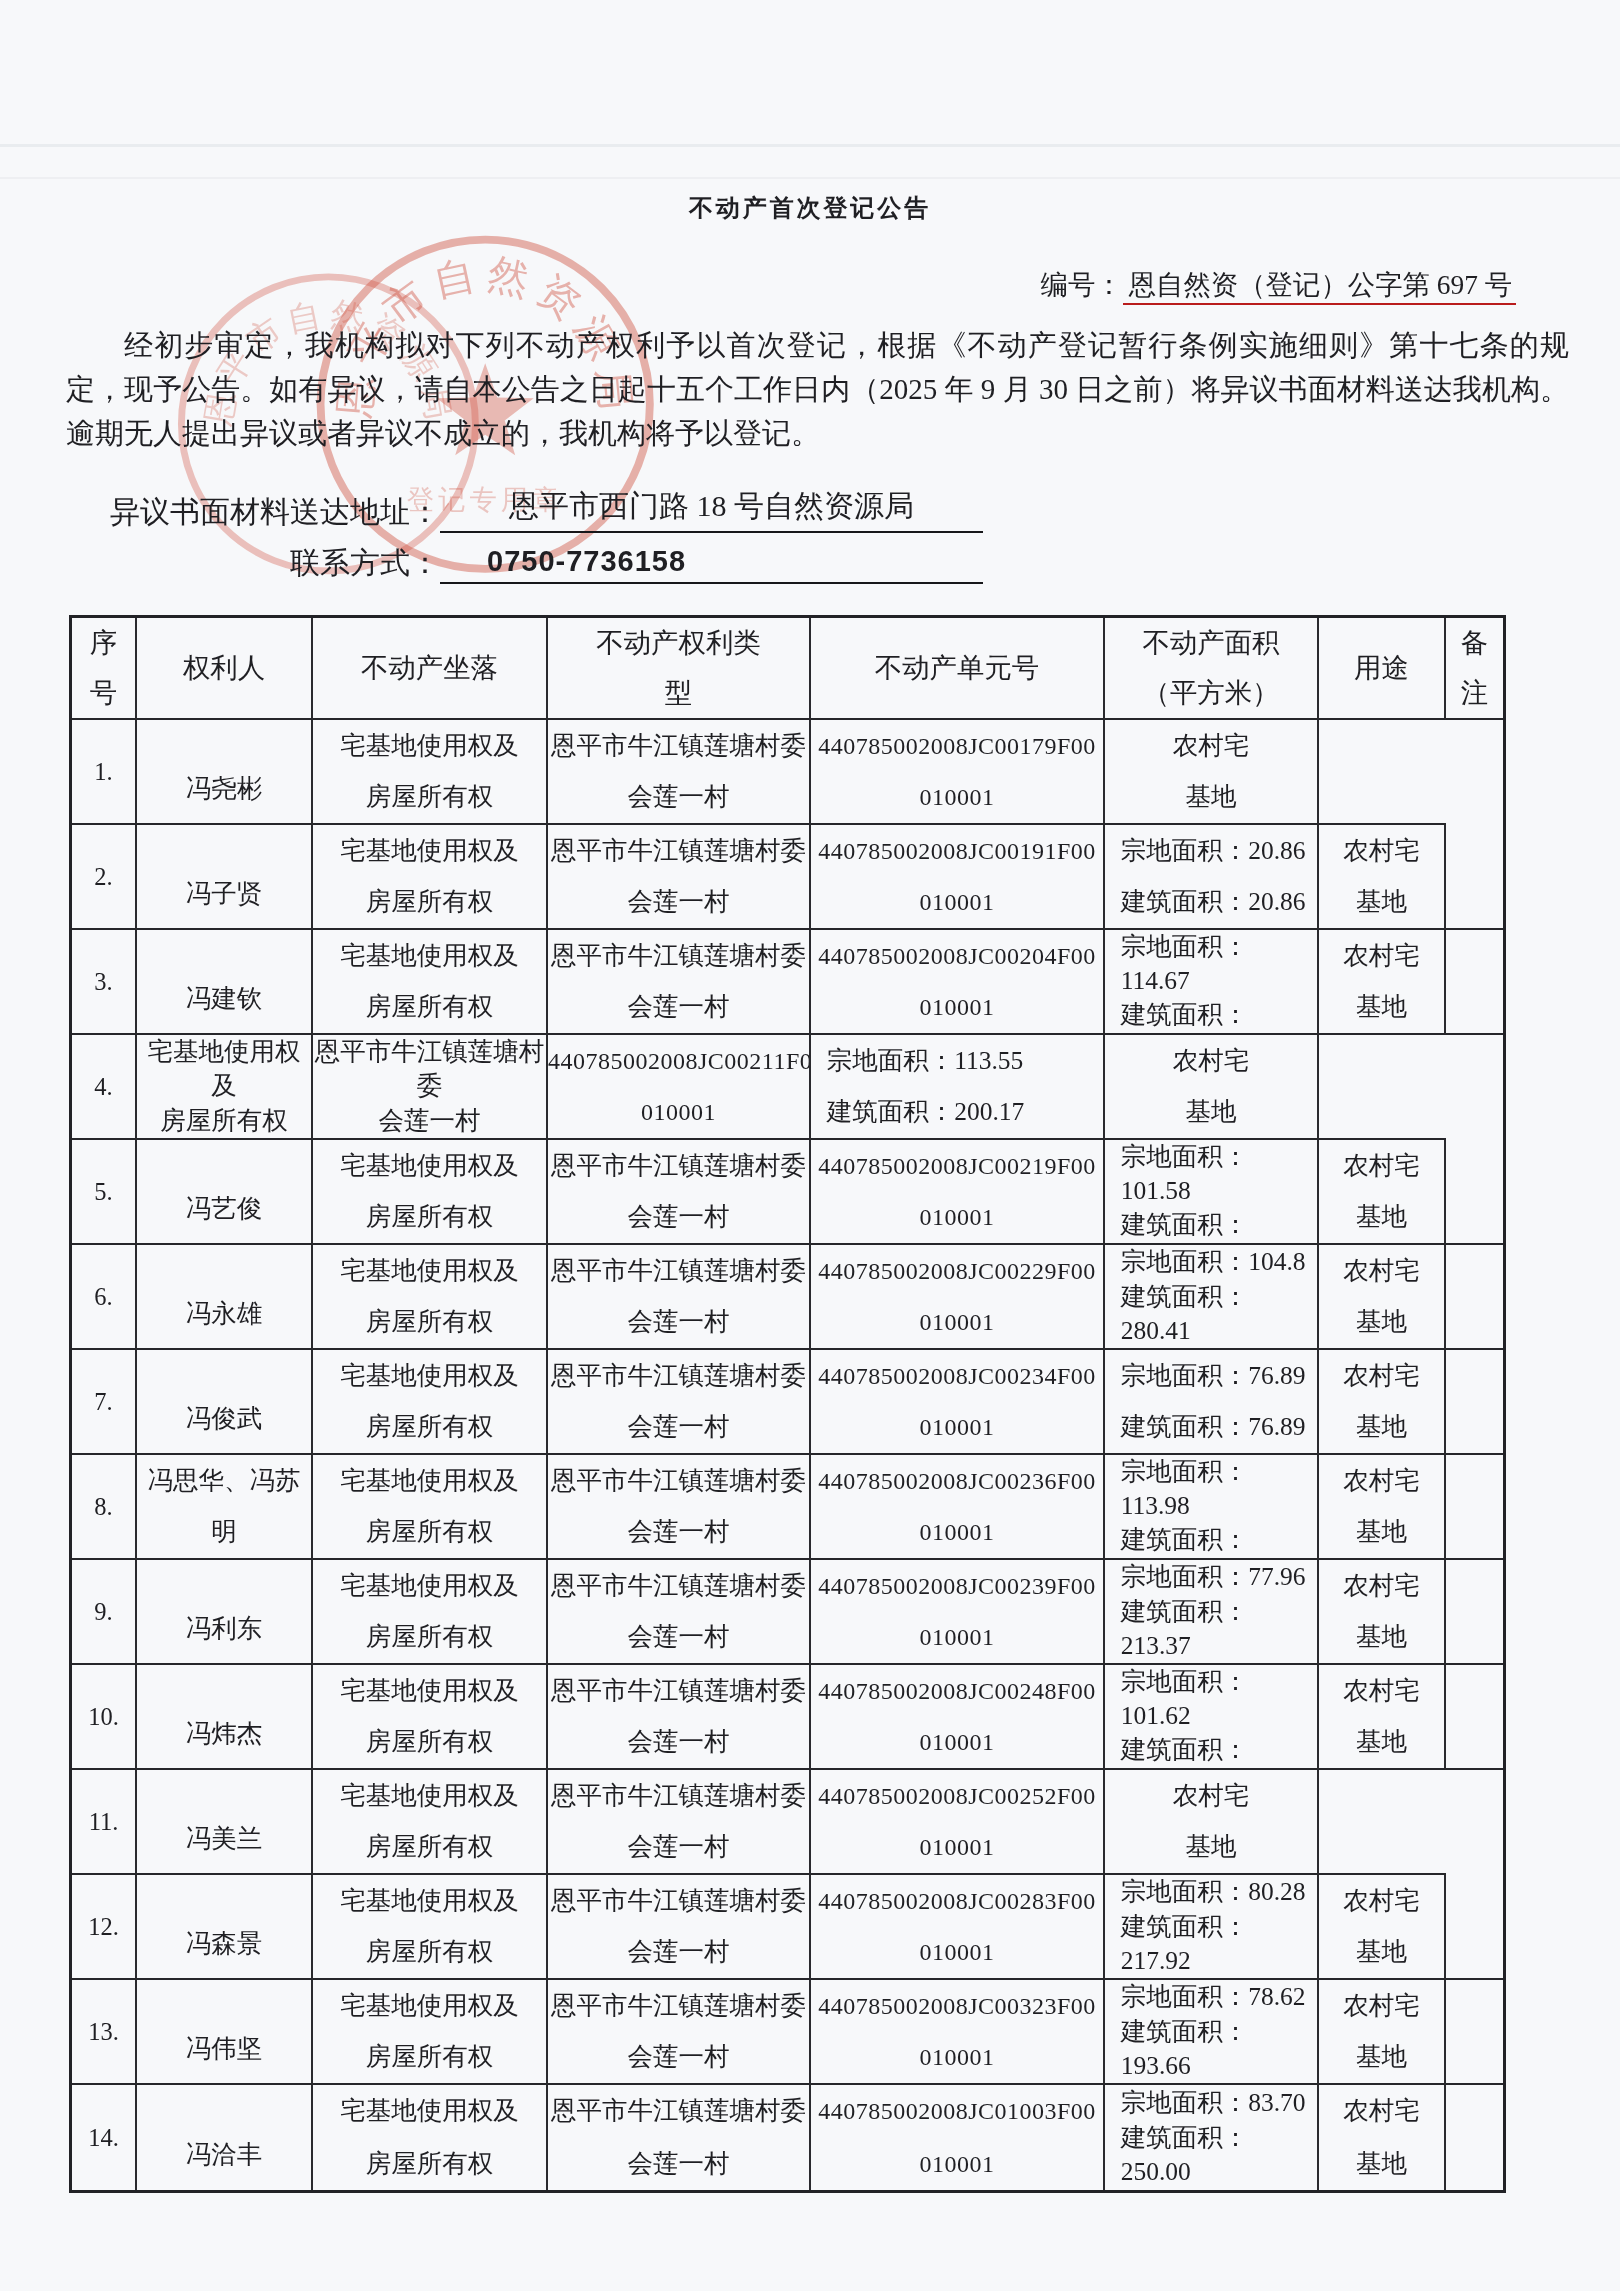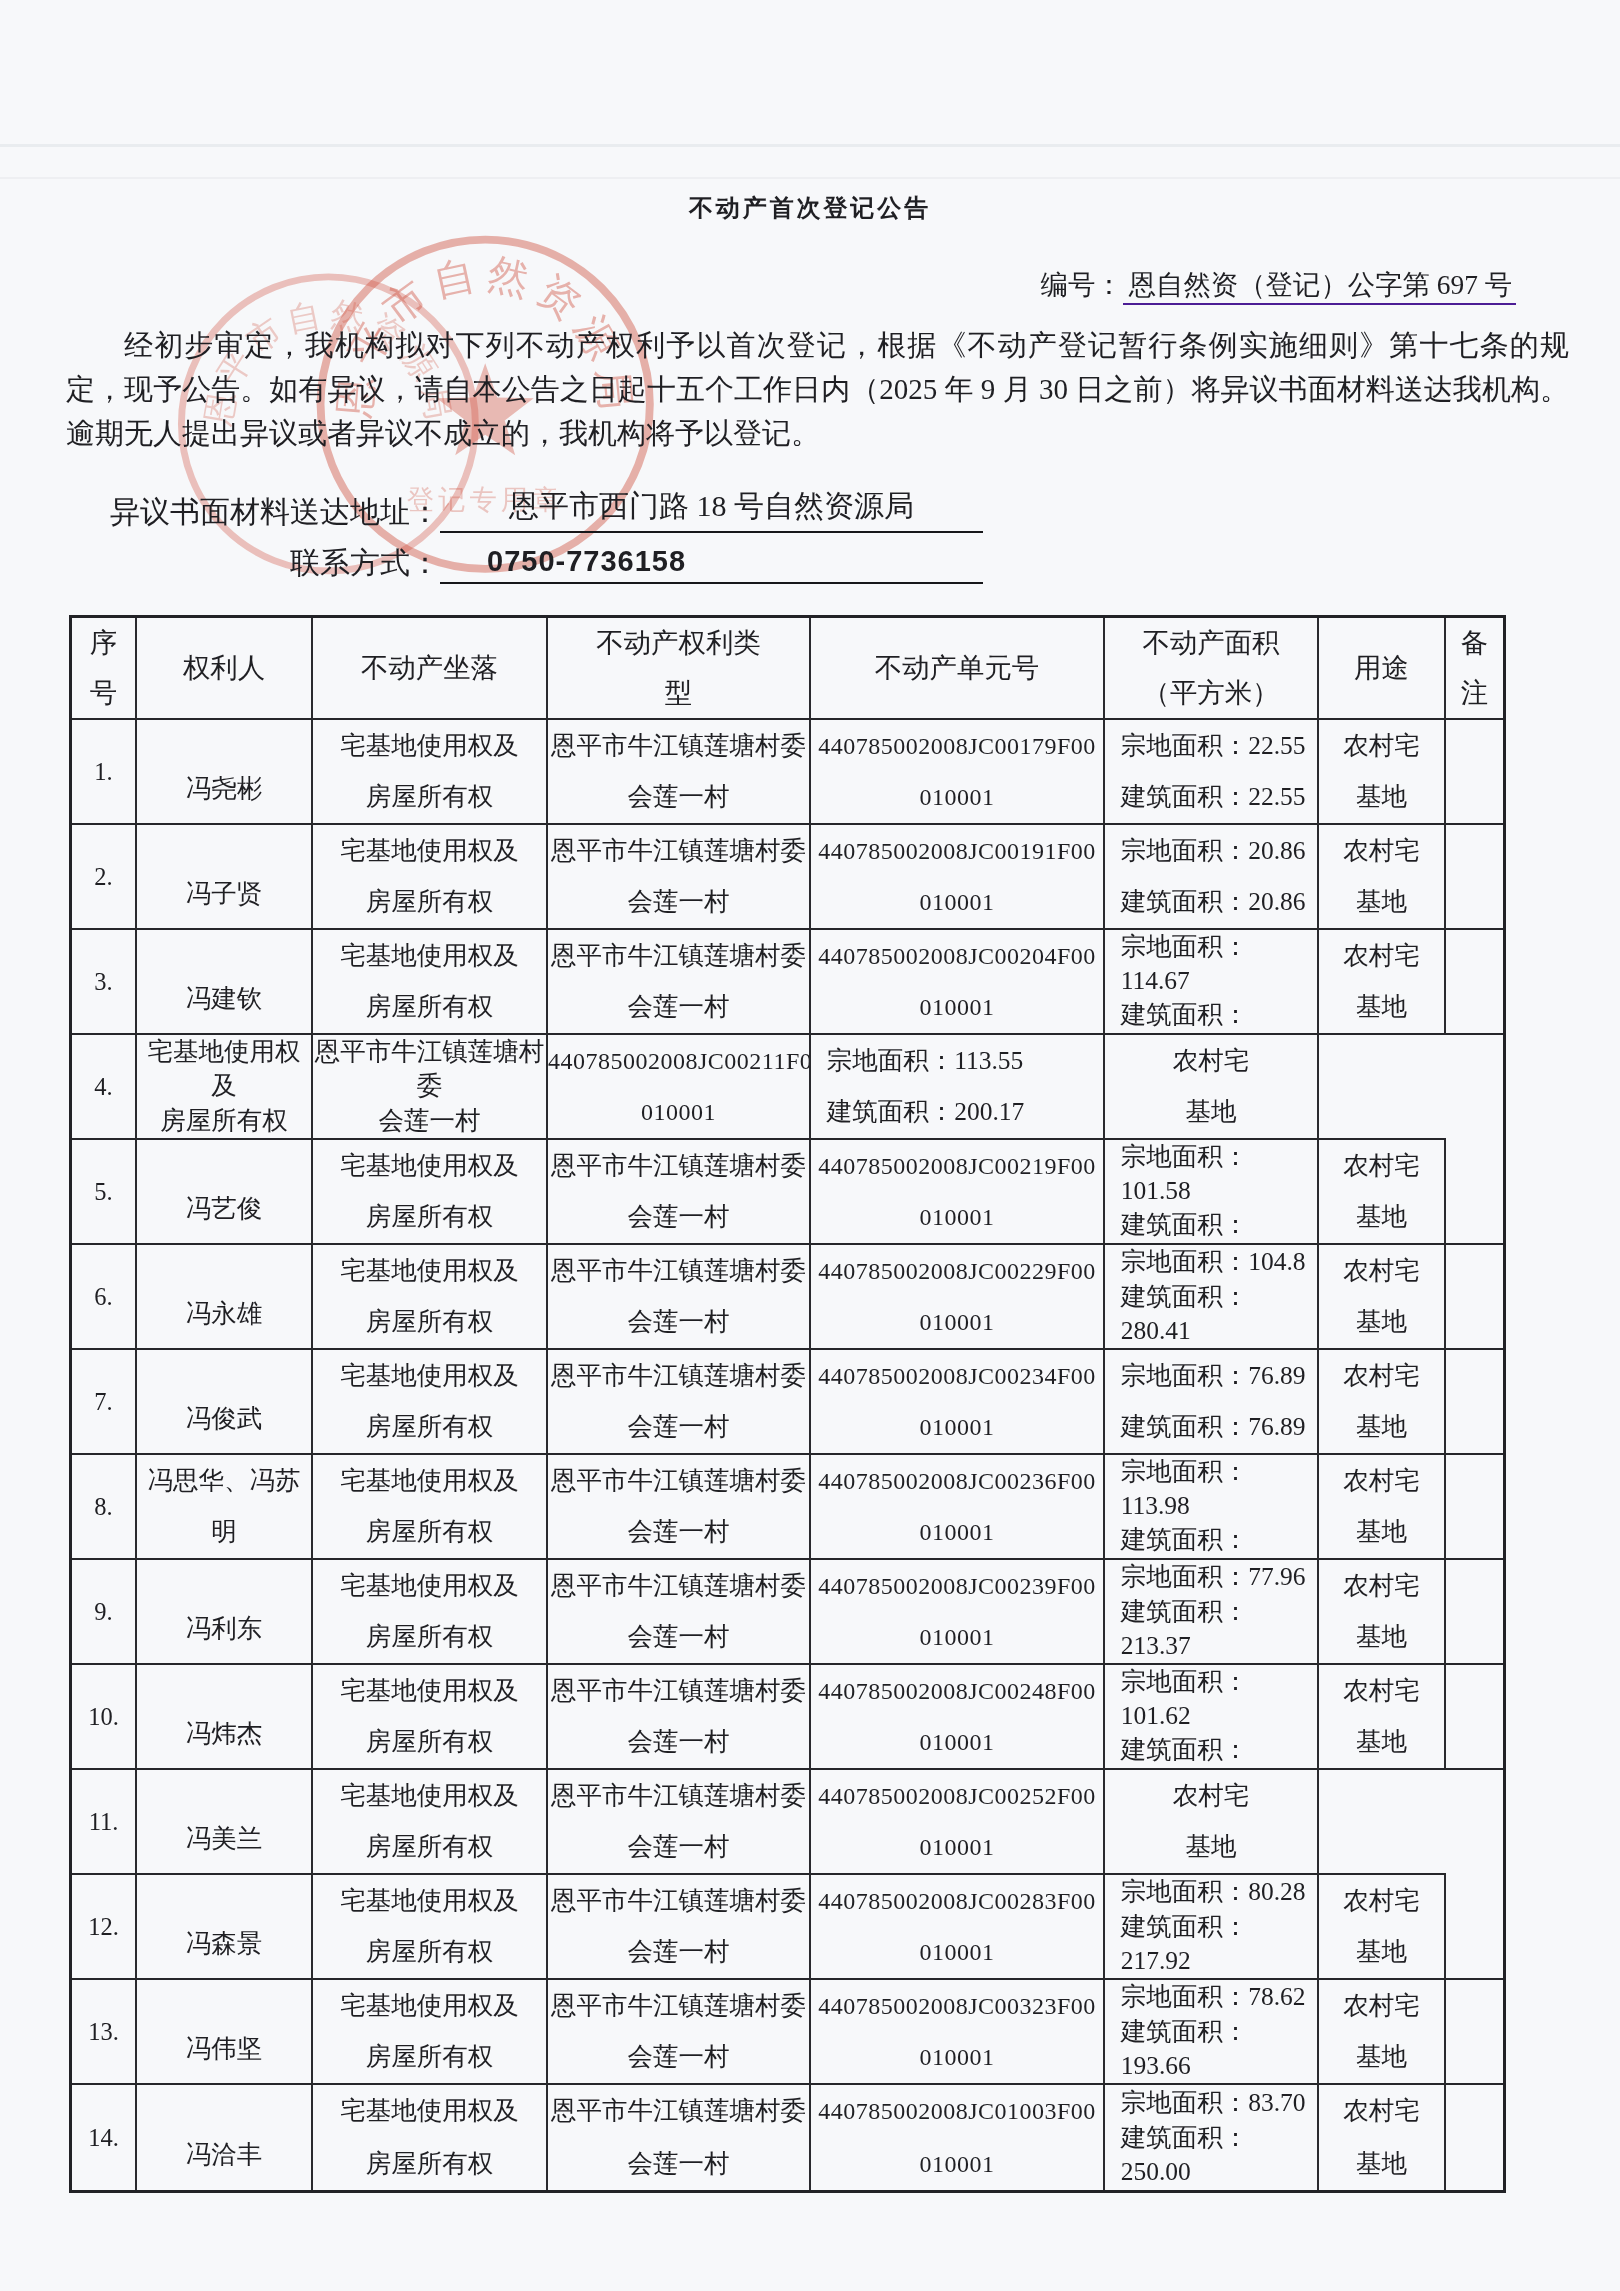--- a/index.html
+++ b/index.html
@@ -24,21 +24,21 @@
 
   .title{
     position:absolute;top:192px;left:0;width:100%;
     margin:0;text-align:center;
     font-size:24px;font-weight:700;letter-spacing:2.9px;
   }
   .doc-no{
     position:absolute;top:267px;right:104px;
     font-size:27.4px;white-space:nowrap;
   }
-  .doc-no .u{border-bottom:2px solid #4c1d95;padding:0 3.9px 2.9px 5.9px;}
+  .doc-no .u{border-bottom:2px solid #b91c1c;padding:0 3.9px 2.9px 5.9px;}
 
   .body-par{
     position:absolute;top:316px;left:59px;width:1503px;
     margin:7px;font-size:29px;line-height:44px;
     text-align:justify;text-indent:58px;
   }
 
   .form-line{position:absolute;left:62px;font-size:30px;white-space:nowrap;}
   .form-line.addr{top:486px;}
   .form-line.contact{top:543px;}
@@ -168,24 +168,20 @@
             <div class="t-line">房屋所有权</div>
           </div>
           <div class="t-cell">
             <div class="t-line">恩平市牛江镇莲塘村委</div>
             <div class="t-line">会莲一村</div>
           </div>
           <div class="t-cell unit">
             <div class="t-line">440785002008JC00179F00</div>
             <div class="t-line">010001</div>
           </div>
-          <div class="t-cell area">
-            <div class="t-line">宗地面积：22.55</div>
-            <div class="t-line">建筑面积：22.55</div>
-          </div>
           <div class="t-cell">
             <div class="t-line">农村宅</div>
             <div class="t-line">基地</div>
           </div>
           <div class="t-cell">
             <div class="t-line"></div>
           </div>
         </div>
         <div class="t-row data">
           <div class="t-cell serial">

